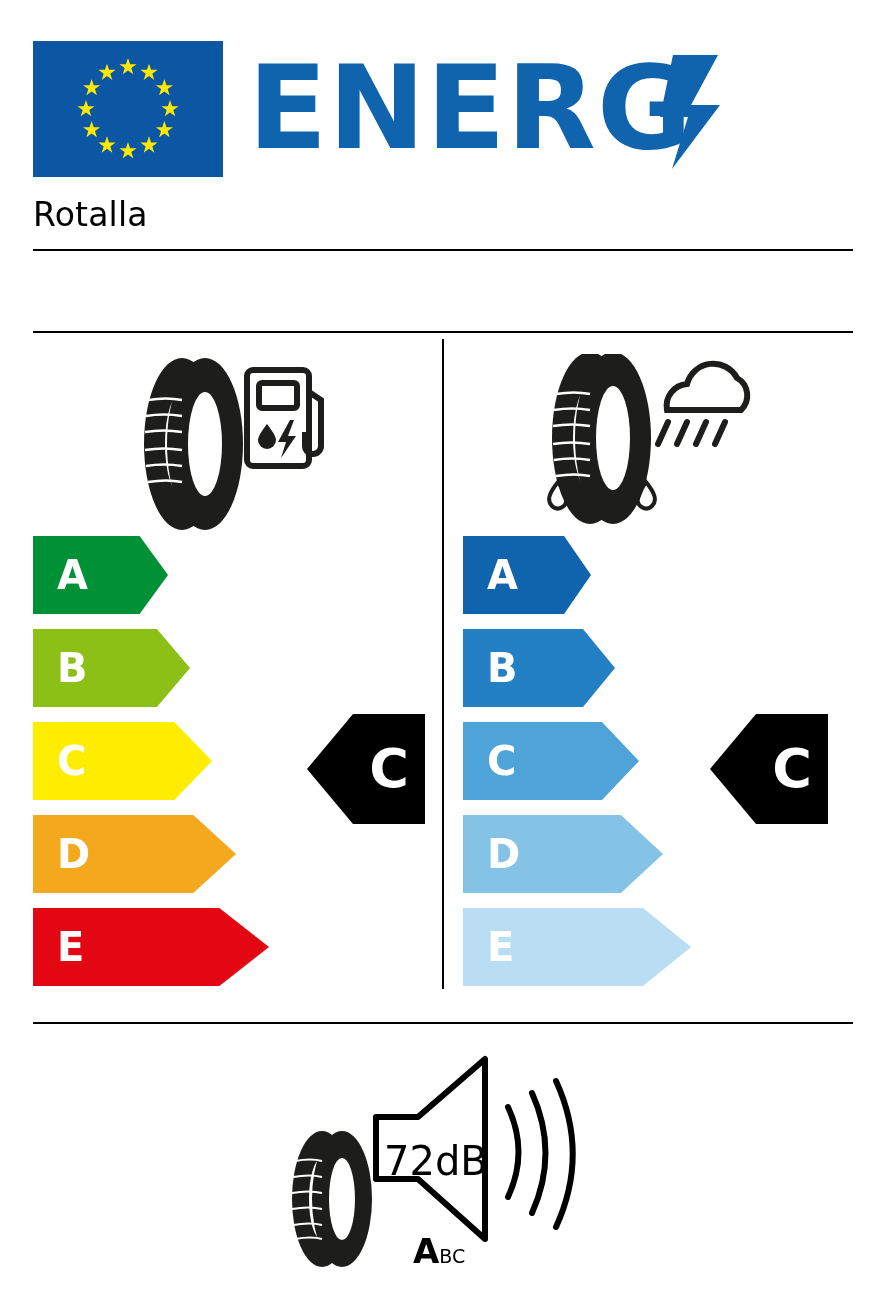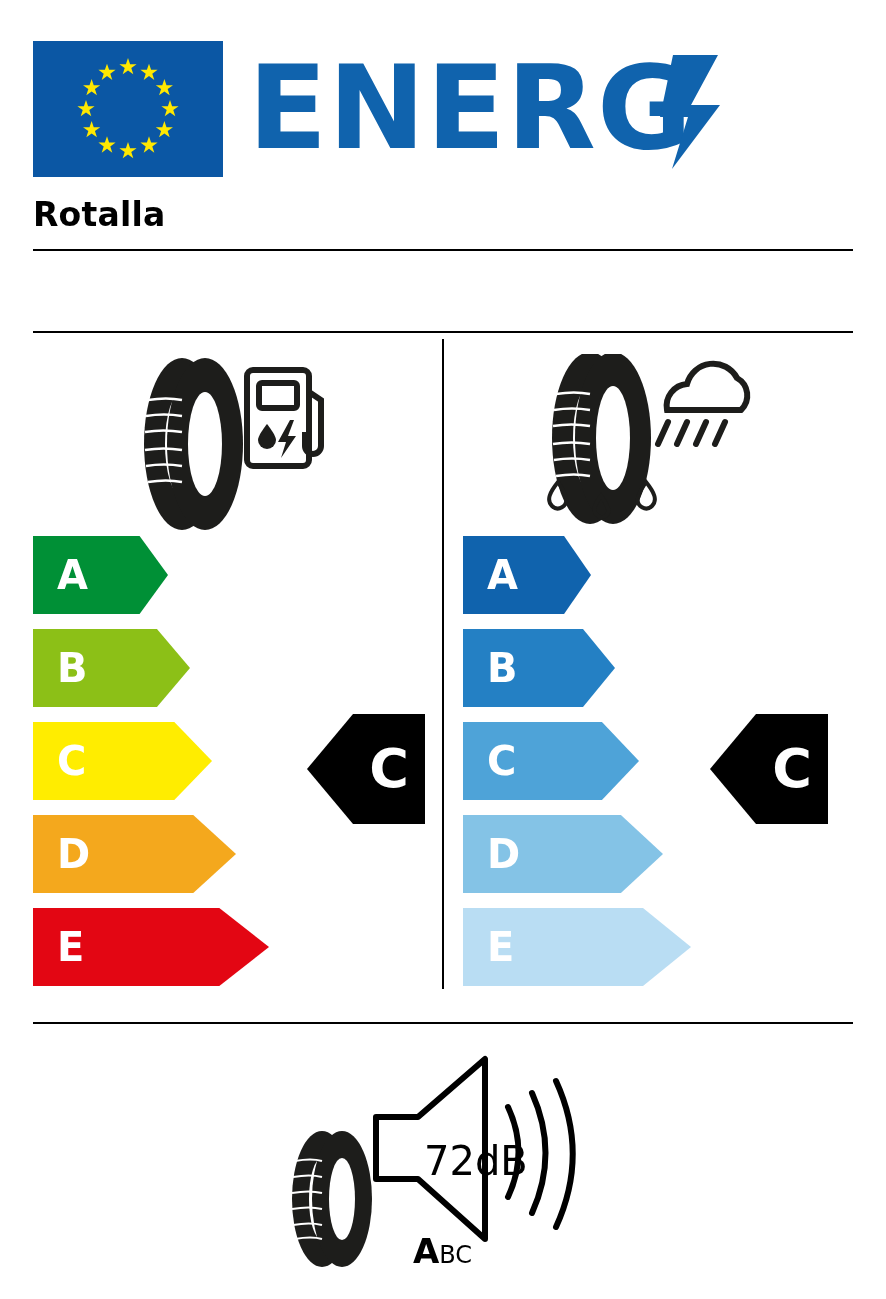--- a/index.html
+++ b/index.html
@@ -55,21 +55,21 @@
   
   .brand-row {
     position: absolute;
     left: 33px;
     top: 186px;
     width: 820px;
     height: 56px;
   }
   .brand-name {
     font-size: 33px;
-    font-weight: bold;
+    font-weight: normal;
     color: #000;
     letter-spacing: 0.2px;
     line-height: 40px;
   }
   .rule {
     position: absolute;
     background: #000;
   }
   .rule-brand {
     left: 33px;
@@ -168,35 +168,34 @@
     height: 230px;
   }
   .noise-db {
     position: absolute;
     left: 104px;
     top: 92px;
     font-size: 40px;
     font-weight: normal;
     color: #000;
     line-height: 1;
-    margin-left: 40px;
   }
   .noise-class {
     position: absolute;
     left: 133px;
     top: 185px;
     line-height: 1;
   }
   .noise-class .sel {
     font-size: 34px;
     font-weight: bold;
     color: #000;
   }
   .noise-class .rest {
-    font-size: 24px;
+    font-size: 19px;
     font-weight: normal;
     color: #000;
   }
 </style>
 </head>
 <body>
 
 <div class="label-root">
 
   <div class="header">

